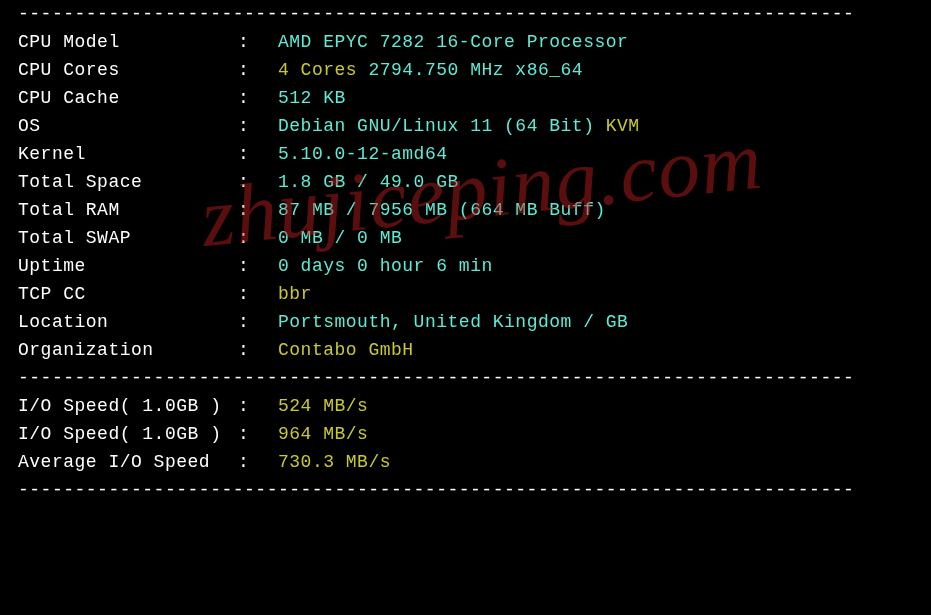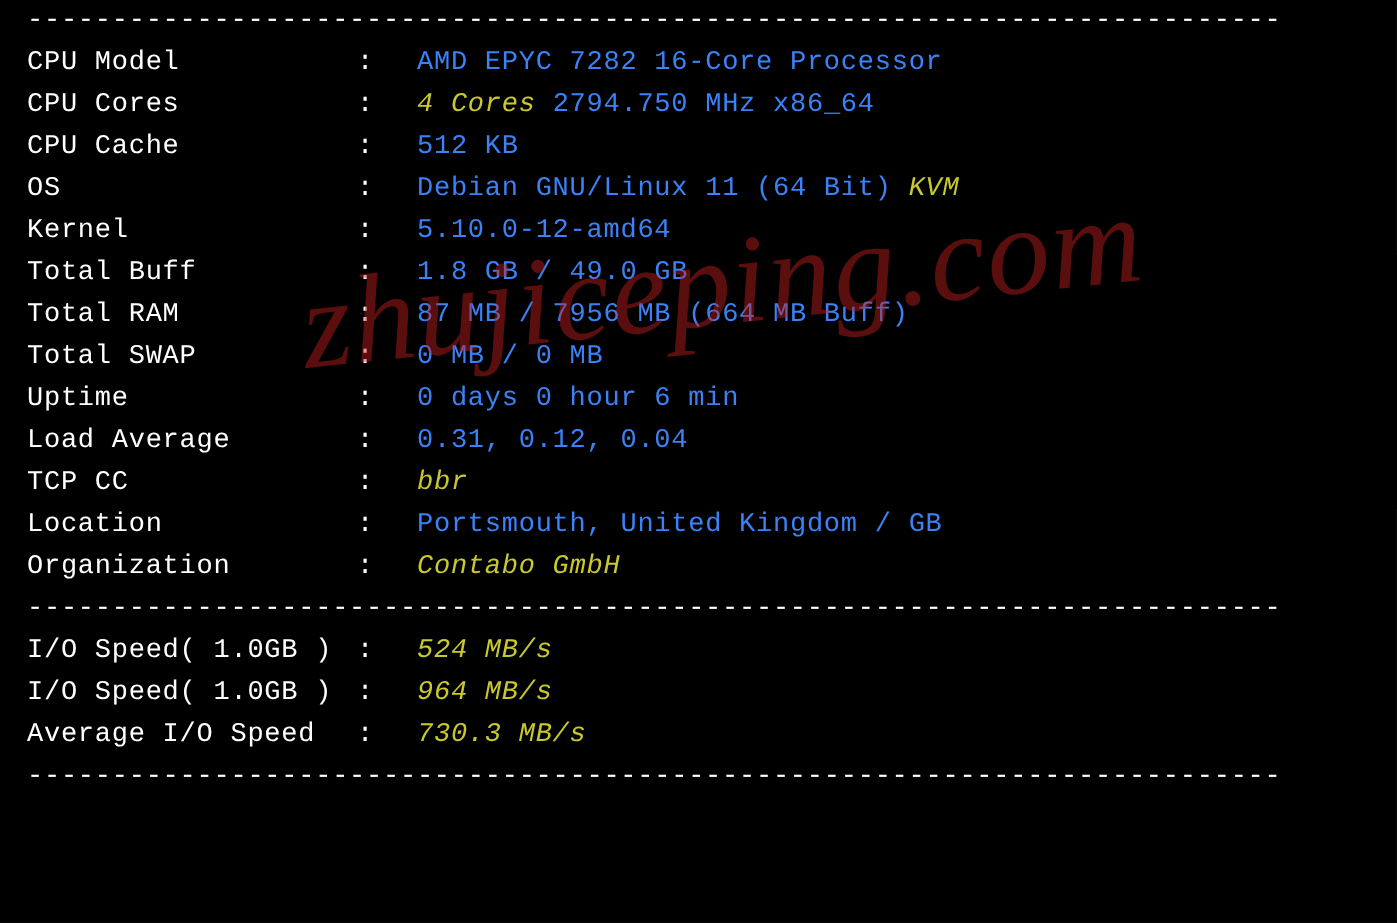--- a/index.html
+++ b/index.html
@@ -12,22 +12,22 @@
     color:#fff;
     box-sizing:border-box;
     padding:0 18px;
     position:relative;
     overflow:hidden;
     letter-spacing:0.5px;
   }
   .row{white-space:pre;}
   .lbl{color:#fff;display:inline-block;width:220px;}
   .colon{color:#fff;display:inline-block;width:40px;}
-  .cyan{color:#3b82f6;}
-  .yellow{color:#c9c92f;font-style:italic;}
+  .cyan{color:#5eead4;}
+  .yellow{color:#c9c92f;}
   .divider{color:#fff;white-space:pre;overflow:hidden;}
   .watermark{
     position:absolute;
     top:175px;left:200px;
     font-family:Georgia,"Times New Roman",serif;
     font-size:84px;
     font-style:italic;
     color:rgba(200,30,30,0.45);
     transform:rotate(-6deg);
     pointer-events:none;
@@ -43,25 +43,24 @@
   <div class="watermark">zhujiceping.com</div>
 
   <div class="divider">--------------------------------------------------------------------------</div>
 
   <div id="sys-block">
       <div class="row"><span class="lbl">CPU Model</span><span class="colon">: </span><span class="cyan">AMD EPYC 7282 16-Core Processor</span></div>
       <div class="row"><span class="lbl">CPU Cores</span><span class="colon">: </span><span class="yellow">4 Cores</span><span class="cyan"> 2794.750 MHz x86_64</span></div>
       <div class="row"><span class="lbl">CPU Cache</span><span class="colon">: </span><span class="cyan">512 KB</span></div>
       <div class="row"><span class="lbl">OS</span><span class="colon">: </span><span class="cyan">Debian GNU/Linux 11 (64 Bit)</span><span class="yellow"> KVM</span></div>
       <div class="row"><span class="lbl">Kernel</span><span class="colon">: </span><span class="cyan">5.10.0-12-amd64</span></div>
-      <div class="row"><span class="lbl">Total Buff</span><span class="colon">: </span><span class="cyan">1.8 GB / 49.0 GB</span></div>
+      <div class="row"><span class="lbl">Total Space</span><span class="colon">: </span><span class="cyan">1.8 GB / 49.0 GB</span></div>
       <div class="row"><span class="lbl">Total RAM</span><span class="colon">: </span><span class="cyan">87 MB / 7956 MB (664 MB Buff)</span></div>
       <div class="row"><span class="lbl">Total SWAP</span><span class="colon">: </span><span class="cyan">0 MB / 0 MB</span></div>
       <div class="row"><span class="lbl">Uptime</span><span class="colon">: </span><span class="cyan">0 days 0 hour 6 min</span></div>
-      <div class="row"><span class="lbl">Load Average</span><span class="colon">: </span><span class="cyan">0.31, 0.12, 0.04</span></div>
       <div class="row"><span class="lbl">TCP CC</span><span class="colon">: </span><span class="yellow">bbr</span></div>
       <div class="row"><span class="lbl">Location</span><span class="colon">: </span><span class="cyan">Portsmouth, United Kingdom / GB</span></div>
       <div class="row"><span class="lbl">Organization</span><span class="colon">: </span><span class="yellow">Contabo GmbH</span></div>
     </div>
 
   <div class="divider">--------------------------------------------------------------------------</div>
 
   <div id="io-block">
       <div class="row"><span class="lbl">I/O Speed( 1.0GB )</span><span class="colon">: </span><span class="yellow">524 MB/s</span></div>
       <div class="row"><span class="lbl">I/O Speed( 1.0GB )</span><span class="colon">: </span><span class="yellow">964 MB/s</span></div>

